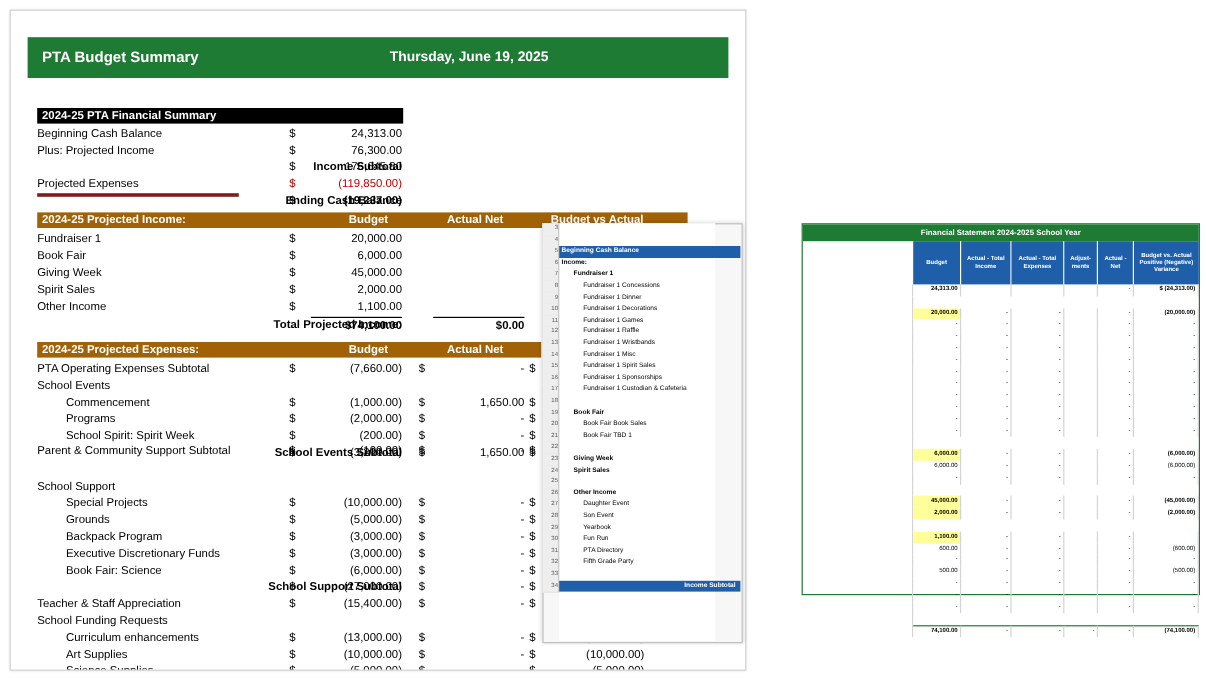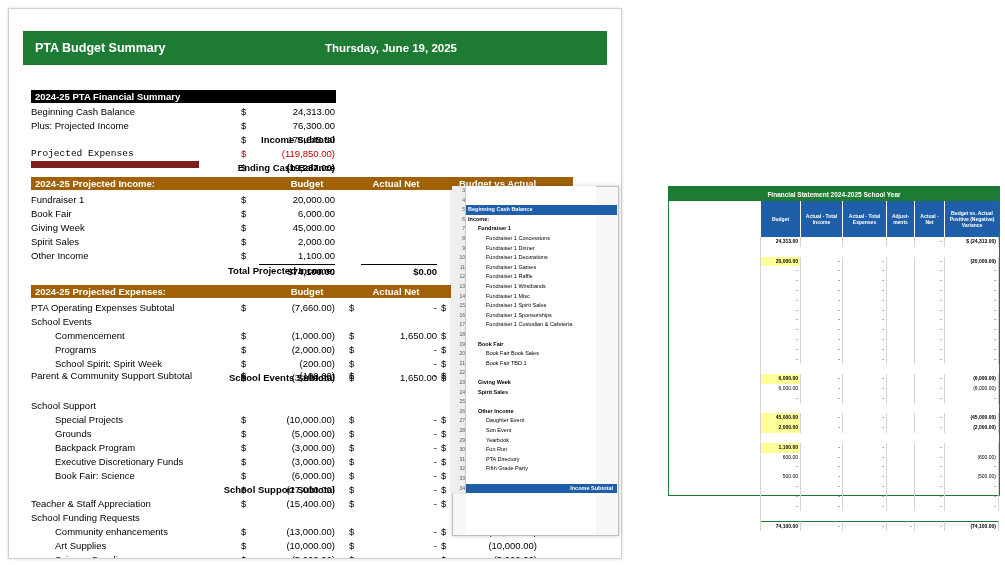--- a/index.html
+++ b/index.html
@@ -43,21 +43,21 @@
   .lbl{position:absolute;}
   .lbl.indent2{padding-left:24px;}
   .dollar{position:absolute;left:210px;}
   .amt{position:absolute;left:228px;width:76px;text-align:right;}
   .dollar2{position:absolute;left:318px;}
   .amt2{position:absolute;left:330px;width:76px;text-align:right;}
   .dollar3{position:absolute;left:410px;}
   .amt3{position:absolute;left:420px;width:86px;text-align:right;}
   .red{color:#c00000;}
   .rt{position:absolute;left:150px;width:154px;text-align:right;font-weight:bold;}
-  .uline{border-bottom:7px solid #7f1d1d;font-family:Liberation Mono, monospace;}
+  .uline{border-bottom:3px solid #7f1d1d;}
   .tline{border-top:1px solid #000;}
   #mid-sheet-wide{
     position:absolute;left:452px;top:186px;width:165px;height:348px;
     background:#f7f7f7;border:1px solid #bfbfbf;box-shadow:0 0 4px rgba(0,0,0,.2);
   }
   #mid-white{
     position:absolute;left:466px;top:186px;width:130px;height:348px;
     background:#ffffff;
   }
   #mid-rows{
@@ -294,21 +294,21 @@
         <span class="dollar">$</span>
         <span class="amt">(15,400.00)</span>
         <span class="dollar2">$</span>
         <span class="amt2">-</span>
         <span class="dollar3">$</span>
       </div>
       <div class="row" style="top: 502px;">
         <span class="lbl">School Funding Requests</span>
       </div>
       <div class="row" style="top: 516px;">
-        <span class="lbl indent2">Community enhancements</span>
+        <span class="lbl indent2">Curriculum enhancements</span>
         <span class="dollar">$</span>
         <span class="amt">(13,000.00)</span>
         <span class="dollar2">$</span>
         <span class="amt2">-</span>
         <span class="dollar3">$</span>
         <span class="amt3">(13,000.00)</span>
       </div>
       <div class="row" style="top: 530px;">
         <span class="lbl indent2">Art Supplies</span>
         <span class="dollar">$</span>

